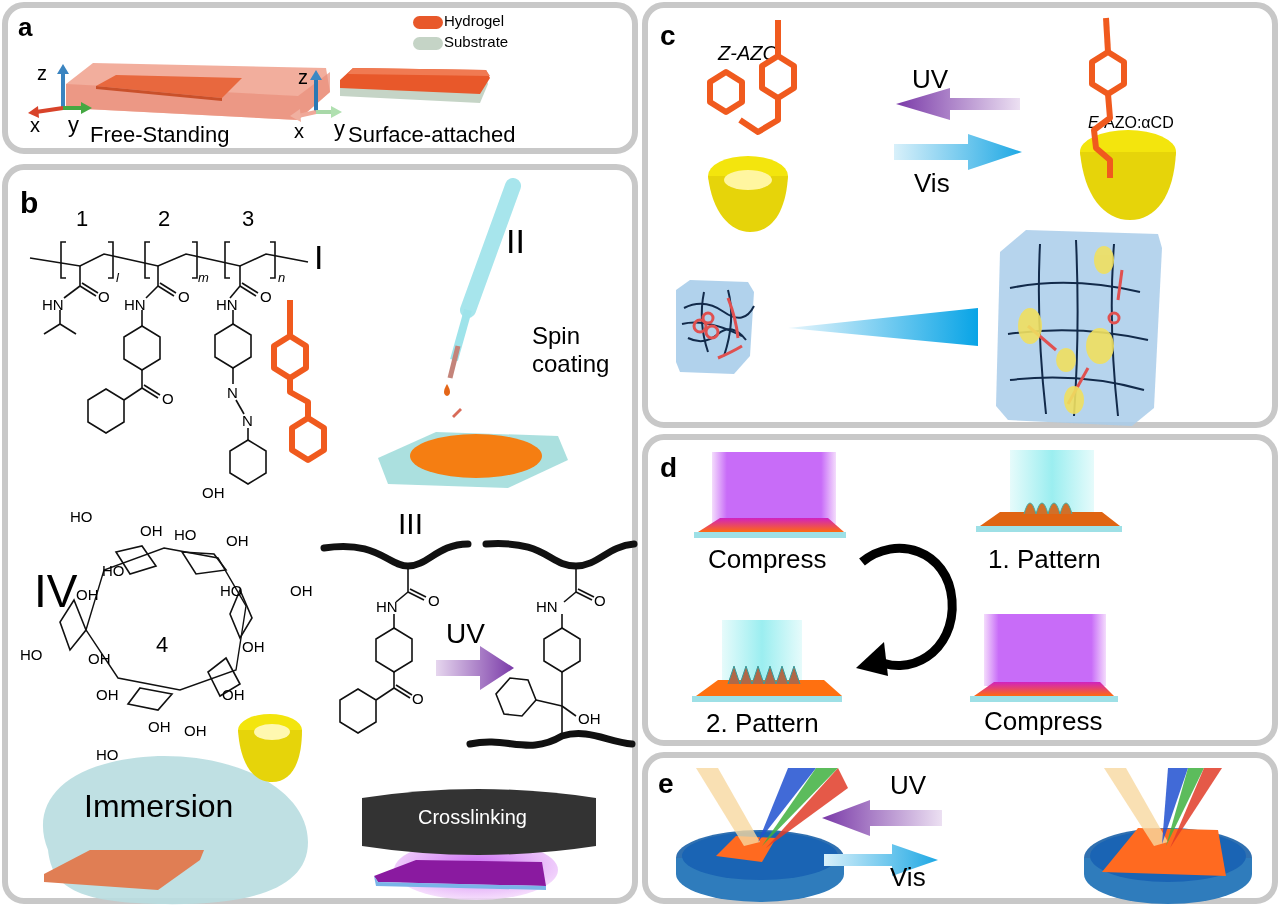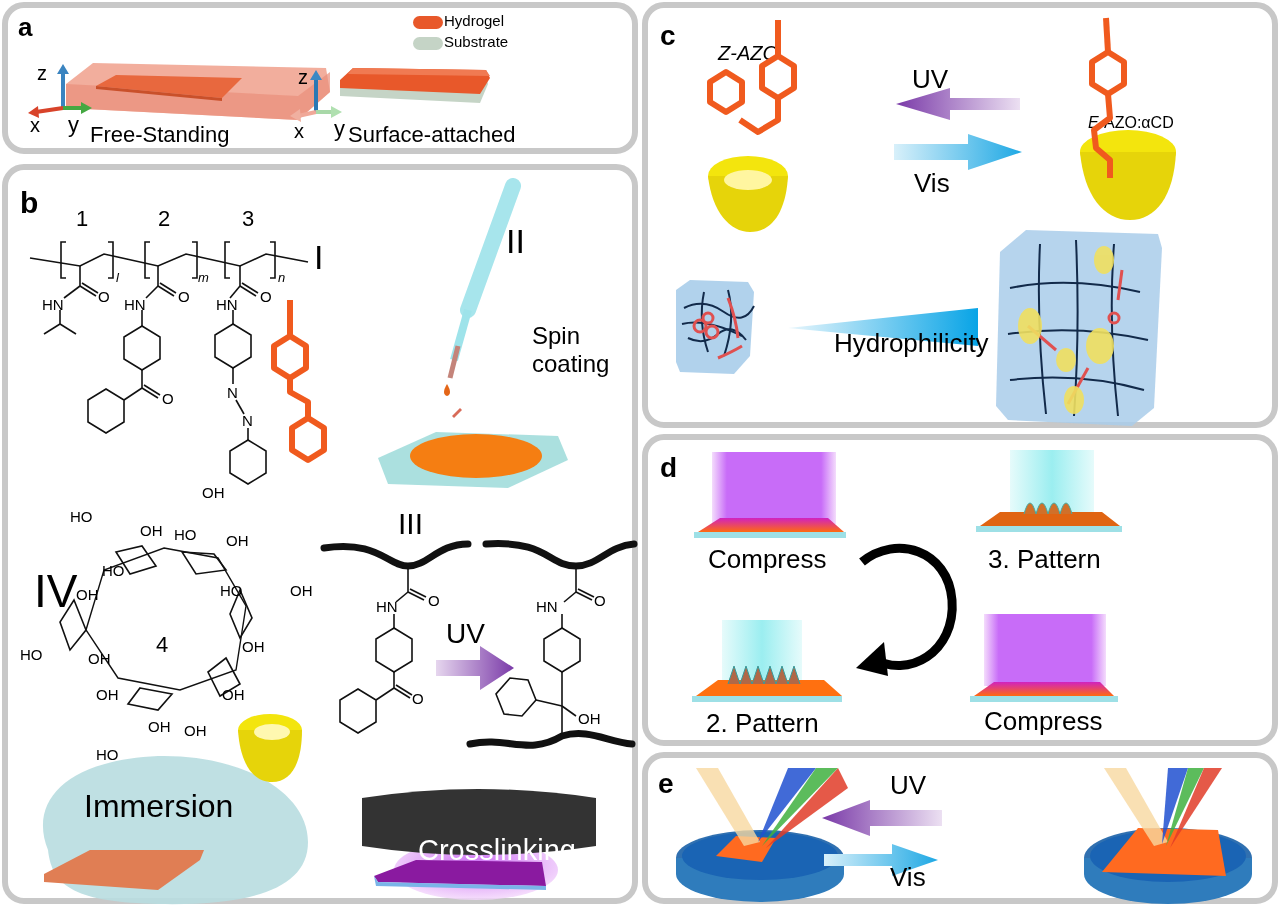--- a/index.html
+++ b/index.html
@@ -236,21 +236,21 @@
       <radialGradient id="gGlow" cx="0.5" cy="0.4" r="0.6">
           <stop offset="0" stop-color="#c04cf0"></stop>
           <stop offset="1" stop-color="#f4d8fc"></stop>
         </radialGradient>
     </defs>
     <ellipse cx="468" cy="700" rx="82" ry="30" fill="url(#gGlow)" opacity="0.8"></ellipse>
     <polygon points="366,706 408,690 534,692 538,716 370,712" fill="#8a1aa0"></polygon>
     <polygon points="366,706 370,712 538,716 538,720 368,716" fill="#7ab4e8"></polygon>
     <path d="M354,628 Q470,610 588,628 L588,676 Q470,694 354,676z" fill="#333"></path>
   </svg>
-  <div class="txt" style="left:410px;top:636px;font-size:29px;color:#fff;margin-top:28px;">Crosslinking</div>
+  <div class="txt" style="left:410px;top:636px;font-size:20px;color:#fff;">Crosslinking</div>
 </div>
 
 <div class="panel" style="left:642px;top:2px;width:636px;height:426px;">
   <div class="plabel" style="left:12px;top:12px;font-size:28px;">c</div>
   <div class="txt bold" style="left:70px;top:34px;font-size:20px;font-style:italic;">Z-AZO</div>
   <div class="txt bold" style="left:440px;top:106px;font-size:16px;">
     <i>E</i><span>-AZO:αCD</span>
   </div>
   <svg style="left:0;top:0;" width="630" height="420">
     <defs>
@@ -331,21 +331,20 @@
         <path d="M440,360 l-20,36"></path>
     </g>
     <g fill="#f0e060" opacity="0.9">
       <ellipse cx="456" cy="252" rx="10" ry="14"></ellipse>
         <ellipse cx="382" cy="318" rx="12" ry="18"></ellipse>
       <ellipse cx="418" cy="352" rx="10" ry="12"></ellipse>
         <ellipse cx="452" cy="338" rx="14" ry="18"></ellipse>
       <ellipse cx="426" cy="392" rx="10" ry="14"></ellipse>
     </g>
   </svg>
-  <div class="txt" style="left:186px;top:320px;font-size:26px;">Hydrophilicity</div>
 </div>
 
 <div class="panel" style="left:642px;top:434px;width:636px;height:312px;">
   <div class="plabel" style="left:12px;top:12px;font-size:28px;">d</div>
   <svg style="left:0;top:0;" width="630" height="310">
     <defs>
       <linearGradient id="gPur" x1="0" x2="1">
           <stop offset="0" stop-color="#f4dcfc"></stop>
           <stop offset="0.12" stop-color="#c86cf8"></stop>
           <stop offset="0.88" stop-color="#c86cf8"></stop>
@@ -377,21 +376,21 @@
     <rect x="44" y="256" width="150" height="6" fill="#9ee0e6"></rect>
 
     <rect x="336" y="174" width="122" height="72" fill="url(#gPur)"></rect>
     <polygon points="326,256 346,242 452,242 466,256" fill="url(#gOrPur)"></polygon>
     <rect x="322" y="256" width="148" height="6" fill="#9ee0e6"></rect>
 
     <path d="M214,122 C248,94 300,110 304,160 C308,212 260,240 224,218" fill="none" stroke="#000" stroke-width="9"></path>
     <polygon points="208,228 236,202 240,236" fill="#000"></polygon>
   </svg>
   <div class="txt" style="left:60px;top:104px;font-size:26px;">Compress</div>
-  <div class="txt" style="left:340px;top:104px;font-size:26px;">3. Pattern</div>
+  <div class="txt" style="left:340px;top:104px;font-size:26px;">1. Pattern</div>
   <div class="txt" style="left:336px;top:266px;font-size:26px;">Compress</div>
   <div class="txt" style="left:58px;top:268px;font-size:26px;">2. Pattern</div>
 </div>
 
 <div class="panel" style="left:642px;top:752px;width:636px;height:152px;">
   <div class="plabel" style="left:10px;top:10px;font-size:28px;">e</div>
   <svg style="left:0;top:0;" width="630" height="150">
     <defs>
       <linearGradient id="gUVe" x1="1" x2="0">
           <stop offset="0" stop-color="#ece0f2"></stop>

